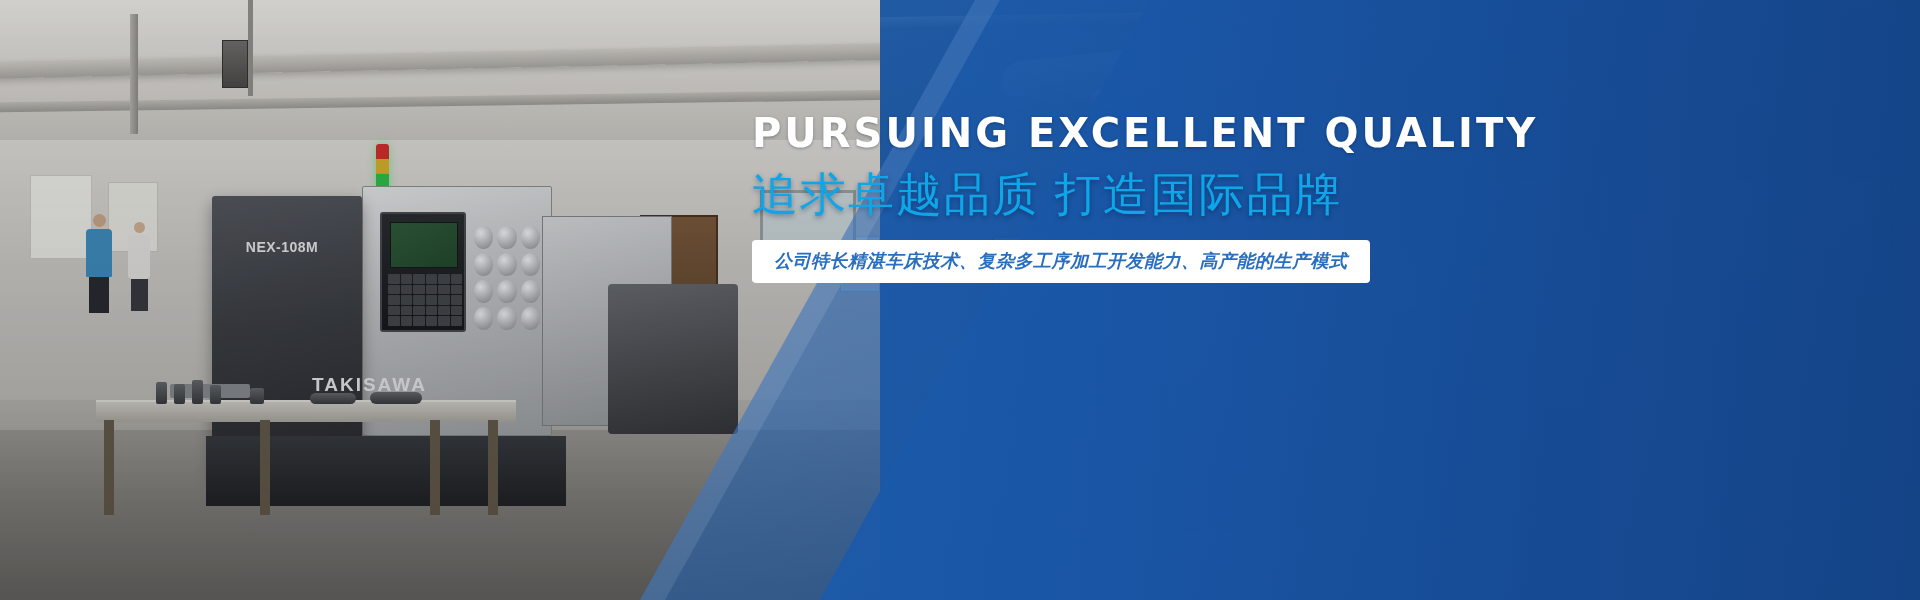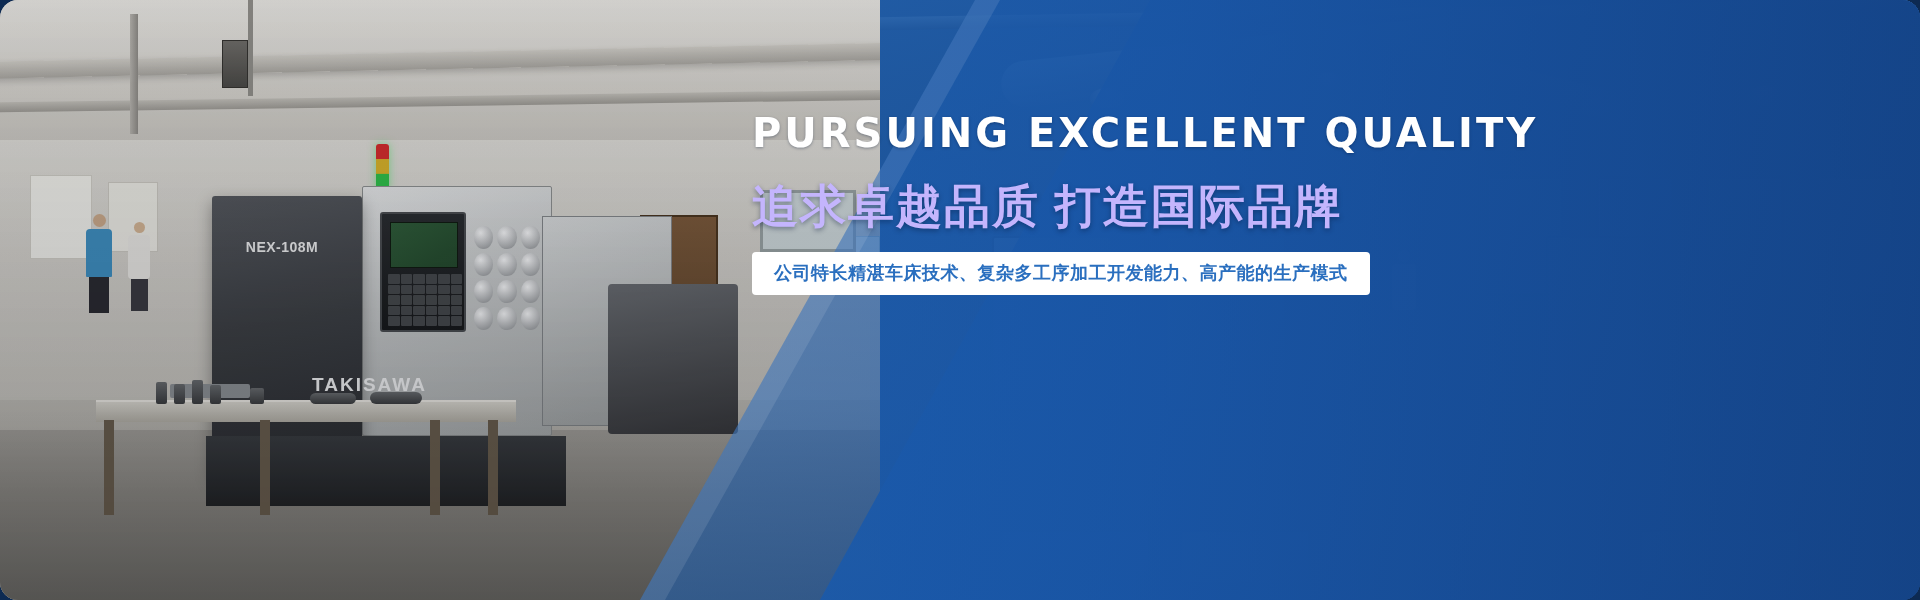--- a/index.html
+++ b/index.html
@@ -10,21 +10,20 @@
     background:#0d2a52;
     font-family:"Liberation Sans","DejaVu Sans",sans-serif;
   }
 
   
   .banner {
     position:relative;
     width:1920px; height:600px;
     overflow:hidden;
     background:#17335c;
-    border-radius:18px;
   }
 
   
   .photo-left {
     position:absolute; left:0; top:0;
     width:880px; height:600px;
     overflow:hidden;
     background:#b9b7b2;
   }
   
@@ -308,42 +307,43 @@
     color:#ffffff;
     font-size:40px;
     font-weight:bold;
     letter-spacing:3px;
     line-height:50px;
     white-space:nowrap;
     font-family:"DejaVu Sans","Liberation Sans",sans-serif;
     text-shadow:0 1px 3px rgba(0,20,50,.35);
   }
   .headline-cn {
-    color:#c4b5fd;
+    color:#0ea5e9;
     font-size:46px;
-    font-weight:bold;
+    font-weight:normal;
     letter-spacing:2px;
     line-height:60px;
-    margin-top:18px;
+    margin-top:6px;
     white-space:nowrap;
     text-shadow:0 2px 5px rgba(0,20,50,.40);
   }
   .subtitle-bar {
     display:inline-block;
     margin-top:16px;
     background:#ffffff;
     border-radius:4px;
     padding:9px 22px 10px 22px;
   }
   .subtitle-bar span {
     color:#2a6fbf;
     font-size:18px;
     font-weight:bold;
     letter-spacing:.5px;
     white-space:nowrap;
+    font-style:italic;
   }
   .body-copy {
     margin-top:22px;
     width:568px;
     color:#ffffff;
     font-size:16.5px;
     line-height:29px;
     letter-spacing:.2px;
     text-shadow:0 1px 3px rgba(0,20,50,.40);
   }

